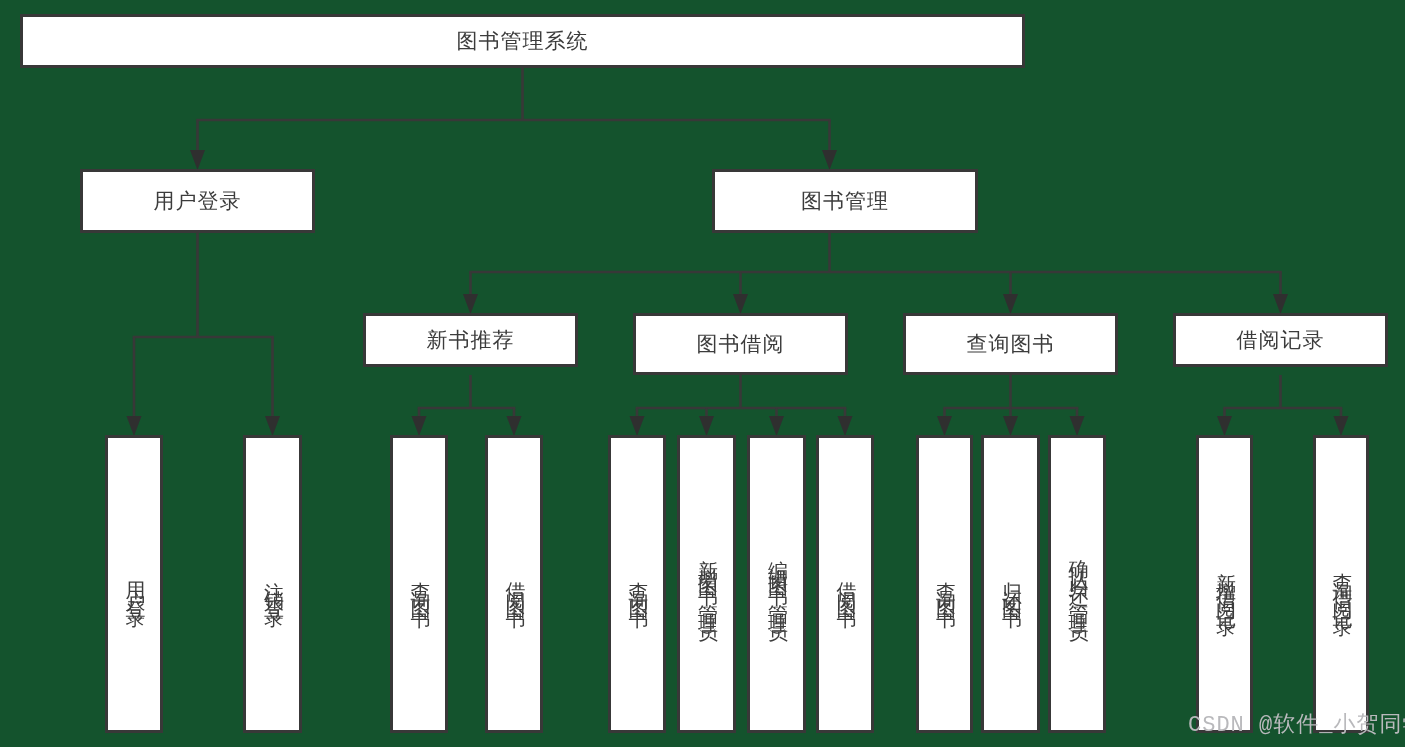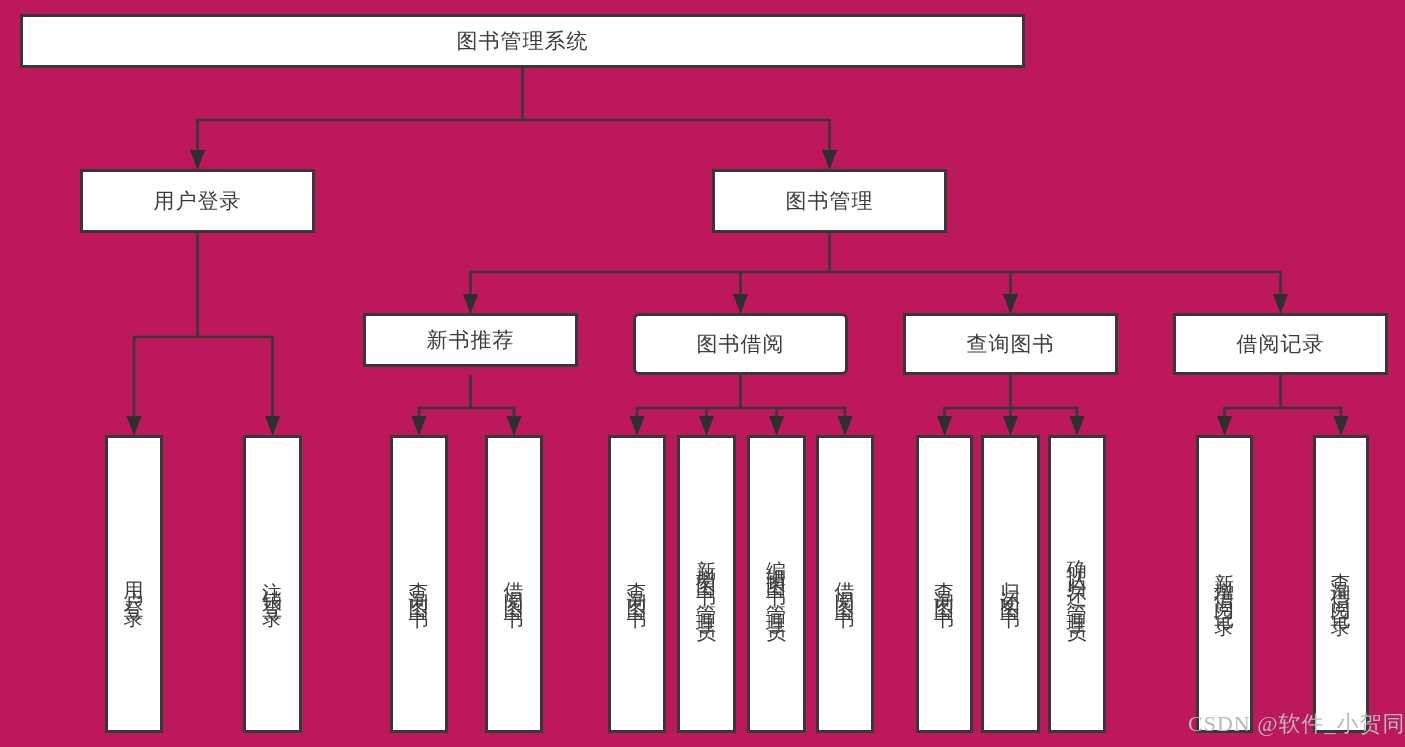--- a/index.html
+++ b/index.html
@@ -1,21 +1,21 @@
 <!DOCTYPE html>
 <html><head>
 <meta charset="utf-8">
 <style>
   html, body { margin: 0; padding: 0; background: #ffffff; }
   .canvas {
     position: relative;
     width: 1405px;
     height: 747px;
-    background: #be185d;
-    font-family: Liberation Serif, serif;
+    background: #14532d;
+    font-family: Liberation Mono, monospace;
     overflow: hidden;
   }
   #connector-layer {
     position: absolute;
     left: 0; top: 0;
     width: 1405px; height: 747px;
   }
   .node {
     position: absolute;
     box-sizing: border-box;
@@ -106,33 +106,33 @@
       <line x1="1341" y1="408" x2="1341" y2="421" stroke="#383838" stroke-width="2.6"></line>
       <polygon points="1333.5,416 1348.5,416 1341,436" fill="#2f2f2f"></polygon>
     </svg>
   <div id="nodes-layer">
       <div class="node horizontal" style="left: 20px; top: 14px; width: 1005px; height: 54px; border-color: rgb(56, 56, 56); color: rgb(60, 60, 60);">
         <span class="node-label">图书管理系统</span>
       </div>
       <div class="node horizontal" style="left: 80px; top: 169px; width: 235px; height: 64px; border-color: rgb(56, 56, 56); color: rgb(60, 60, 60);">
         <span class="node-label">用户登录</span>
       </div>
-      <div class="node horizontal" style="left: 712px; top: 169px; width: 235px; height: 64px; border-color: rgb(56, 56, 56); color: rgb(60, 60, 60);">
+      <div class="node horizontal" style="left: 712px; top: 169px; width: 266px; height: 64px; border-color: rgb(56, 56, 56); color: rgb(60, 60, 60);">
         <span class="node-label">图书管理</span>
       </div>
       <div class="node horizontal" style="left: 363px; top: 313px; width: 215px; height: 54px; border-color: rgb(56, 56, 56); color: rgb(60, 60, 60);">
         <span class="node-label">新书推荐</span>
       </div>
-      <div class="node horizontal" style="left: 633px; top: 313px; width: 215px; height: 62px; border-color: rgb(56, 56, 56); color: rgb(60, 60, 60); border-radius: 6px;">
+      <div class="node horizontal" style="left: 633px; top: 313px; width: 215px; height: 62px; border-color: rgb(56, 56, 56); color: rgb(60, 60, 60);">
         <span class="node-label">图书借阅</span>
       </div>
       <div class="node horizontal" style="left: 903px; top: 313px; width: 215px; height: 62px; border-color: rgb(56, 56, 56); color: rgb(60, 60, 60);">
         <span class="node-label">查询图书</span>
       </div>
-      <div class="node horizontal" style="left: 1173px; top: 313px; width: 215px; height: 62px; border-color: rgb(56, 56, 56); color: rgb(60, 60, 60);">
+      <div class="node horizontal" style="left: 1173px; top: 313px; width: 215px; height: 54px; border-color: rgb(56, 56, 56); color: rgb(60, 60, 60);">
         <span class="node-label">借阅记录</span>
       </div>
       <div class="node vertical" style="left: 105px; top: 435px; width: 58px; height: 298px; border-color: rgb(56, 56, 56); color: rgb(60, 60, 60);">
         <span class="node-label">用户登录</span>
       </div>
       <div class="node vertical" style="left: 243px; top: 435px; width: 59px; height: 298px; border-color: rgb(56, 56, 56); color: rgb(60, 60, 60);">
         <span class="node-label">注销登录</span>
       </div>
       <div class="node vertical" style="left: 390px; top: 435px; width: 58px; height: 298px; border-color: rgb(56, 56, 56); color: rgb(60, 60, 60);">
         <span class="node-label">查询图书</span>

